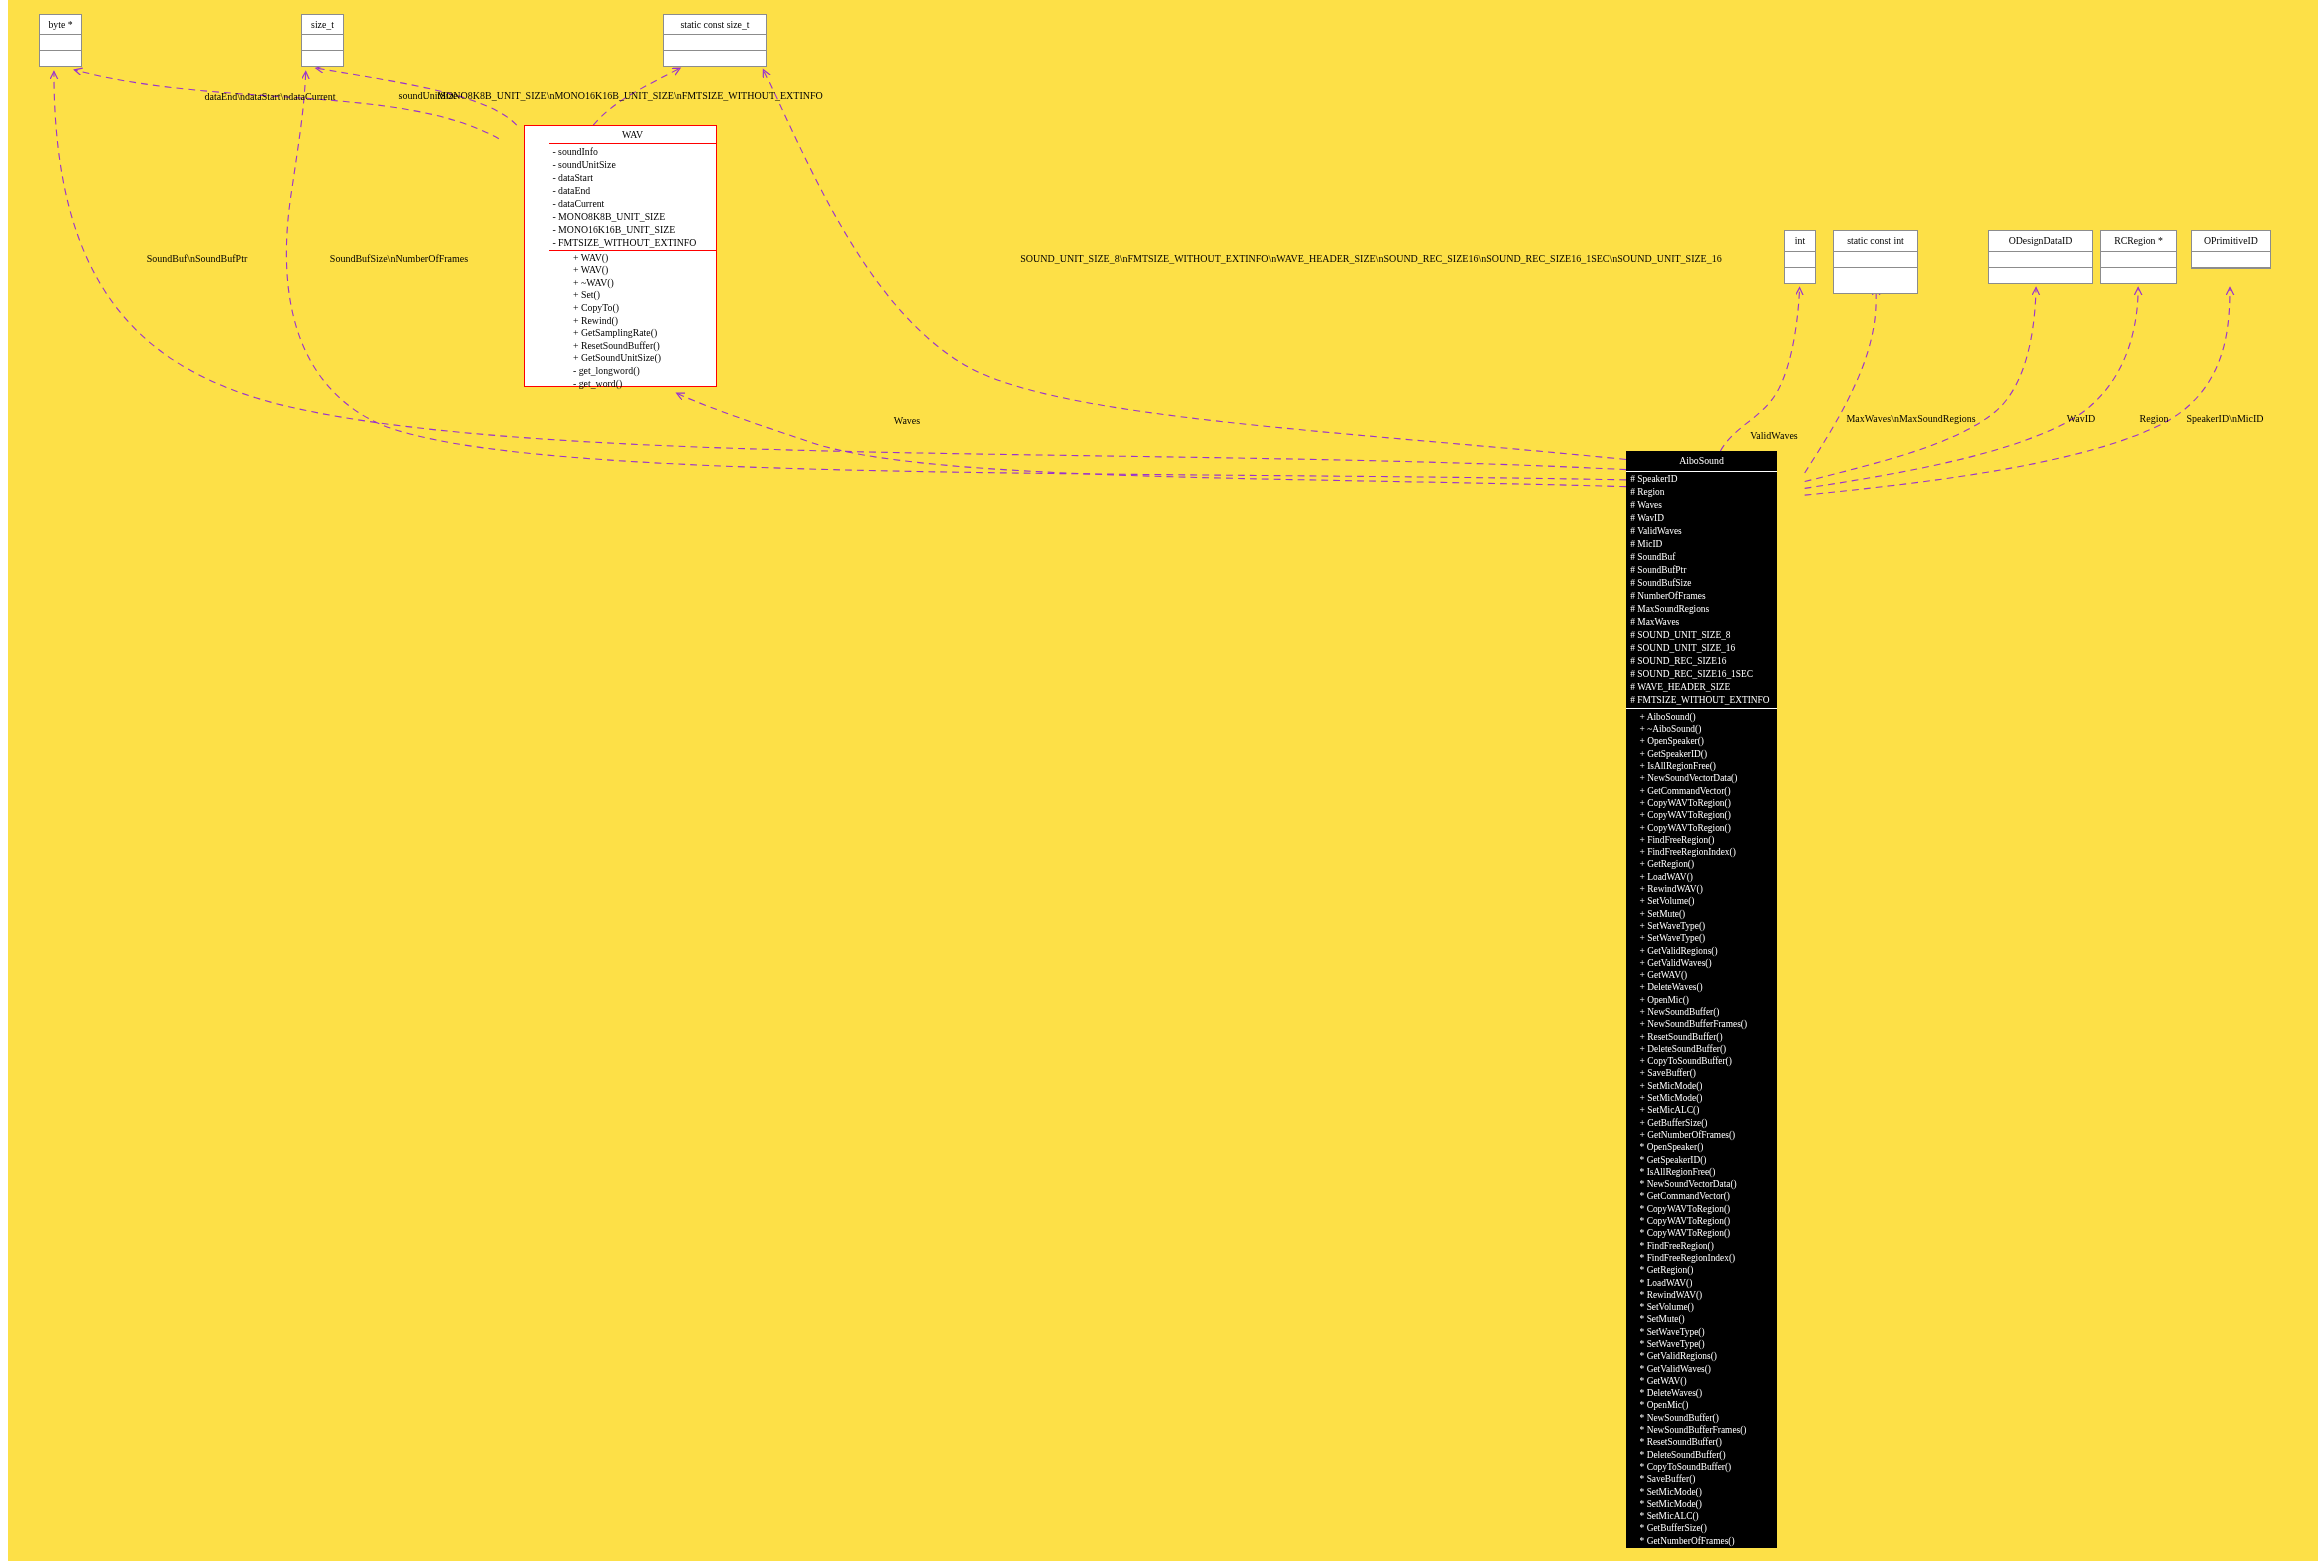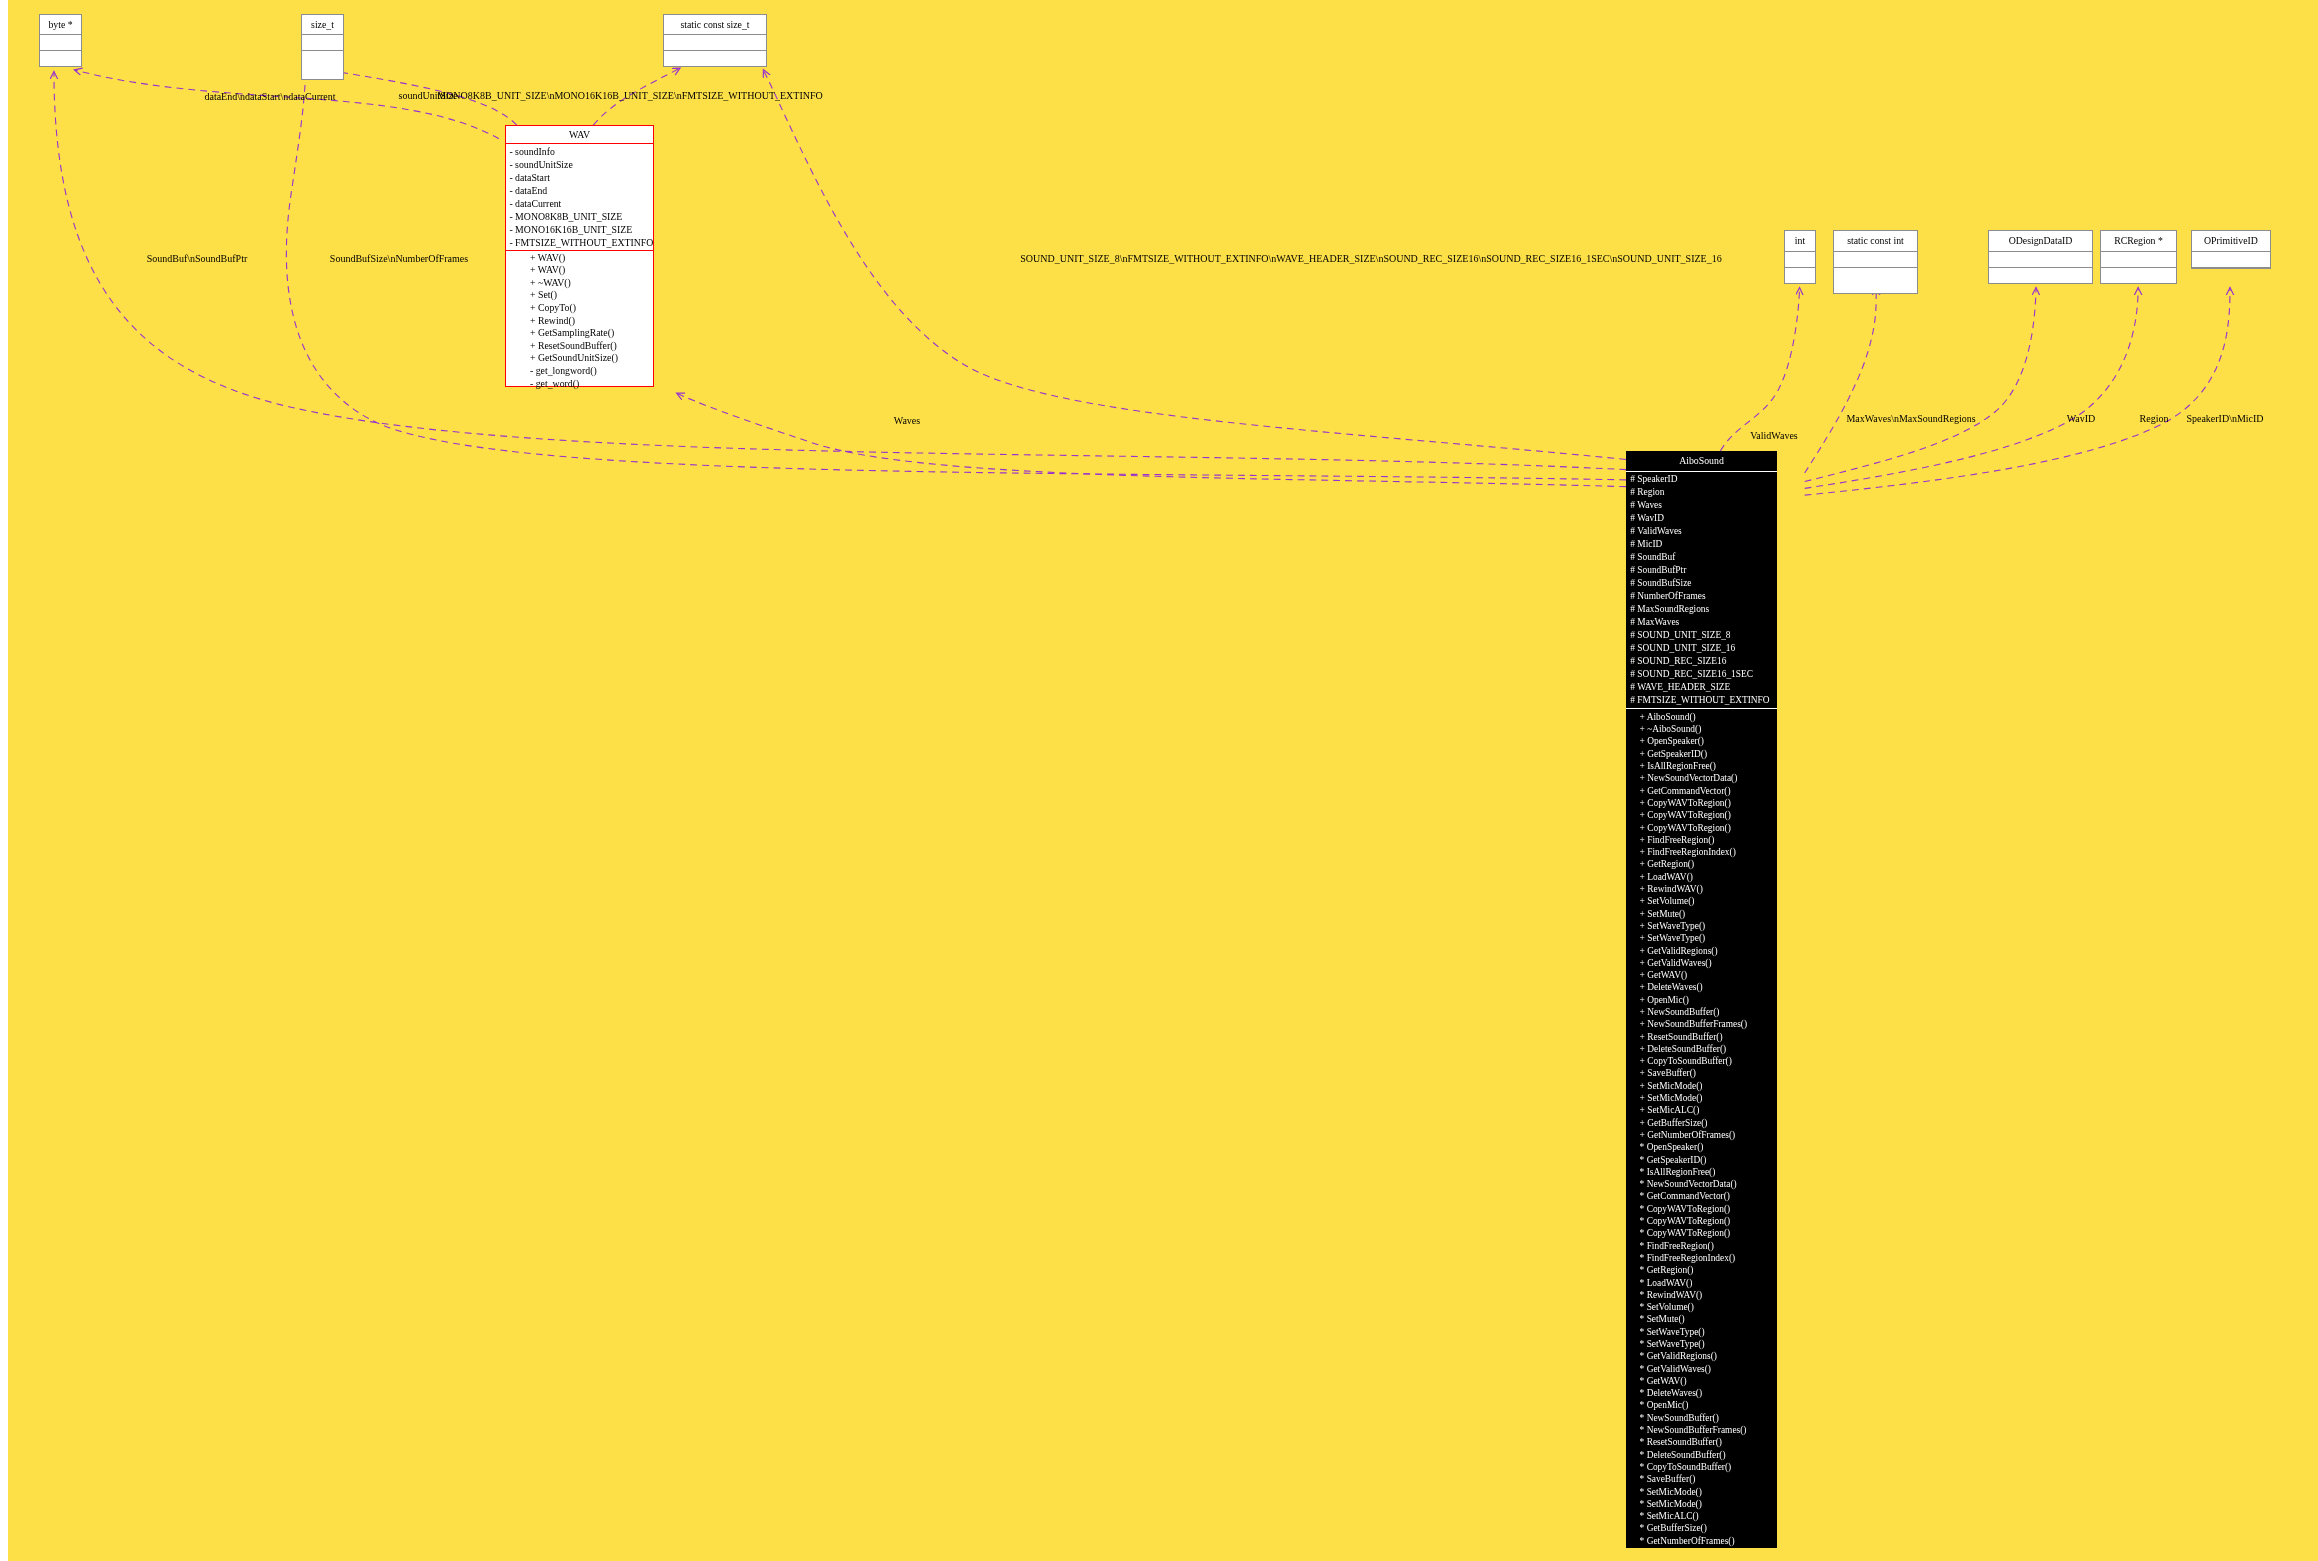--- a/index.html
+++ b/index.html
@@ -54,21 +54,21 @@
         <path d="M 2112 574 C 2230 556 2366 532 2434 488 C 2492 448 2504 382 2504 338" fill="none" stroke="#9a32cd" stroke-width="1.3" stroke-dasharray="8 6" marker-end="url(#openarrow)"></path>
         <path d="M 2112 582 C 2270 566 2450 544 2540 494 C 2608 454 2612 384 2612 338" fill="none" stroke="#9a32cd" stroke-width="1.3" stroke-dasharray="8 6" marker-end="url(#openarrow)"></path>
       </g>
   </svg>
   <div id="nodes">
       <div class="typebox" style="left: 31px; top: 13.6px; width: 43px; height: 53px;">
         <div class="tb-title">byte *</div>
         <div class="tb-row"></div>
         <div class="tb-row last"></div>
       </div>
-      <div class="typebox" style="left: 293px; top: 13.6px; width: 43px; height: 66px;">
+      <div class="typebox" style="left: 293px; top: 13.6px; width: 43px; height: 53px;">
         <div class="tb-title">size_t</div>
         <div class="tb-row"></div>
         <div class="tb-row last"></div>
       </div>
       <div class="typebox" style="left: 655px; top: 13.6px; width: 104px; height: 53px;">
         <div class="tb-title">static const size_t</div>
         <div class="tb-row"></div>
         <div class="tb-row last"></div>
       </div>
       <div class="typebox" style="left: 1776px; top: 230px; width: 32px; height: 54px;">
@@ -89,21 +89,21 @@
       <div class="typebox" style="left: 2092px; top: 230px; width: 77px; height: 54px;">
         <div class="tb-title">RCRegion *</div>
         <div class="tb-row"></div>
         <div class="tb-row last"></div>
       </div>
       <div class="typebox" style="left: 2183px; top: 230px; width: 80px; height: 39px;">
         <div class="tb-title">OPrimitiveID</div>
         <div class="tb-row"></div>
         <div class="tb-row last"></div>
       </div>
-      <div class="classbox wav-style" style="left: 497px; top: 125px; width: 149px; height: 262px;">
+      <div class="classbox wav-style" style="left: 516px; top: 125px; width: 193px; height: 262px; padding-left: 24px;">
         <div class="cb-title">WAV</div>
         <div class="cb-fields">
           <div class="cb-line">- soundInfo</div>
           <div class="cb-line">- soundUnitSize</div>
           <div class="cb-line">- dataStart</div>
           <div class="cb-line">- dataEnd</div>
           <div class="cb-line">- dataCurrent</div>
           <div class="cb-line">- MONO8K8B_UNIT_SIZE</div>
           <div class="cb-line">- MONO16K16B_UNIT_SIZE</div>
           <div class="cb-line">- FMTSIZE_WITHOUT_EXTINFO</div>

